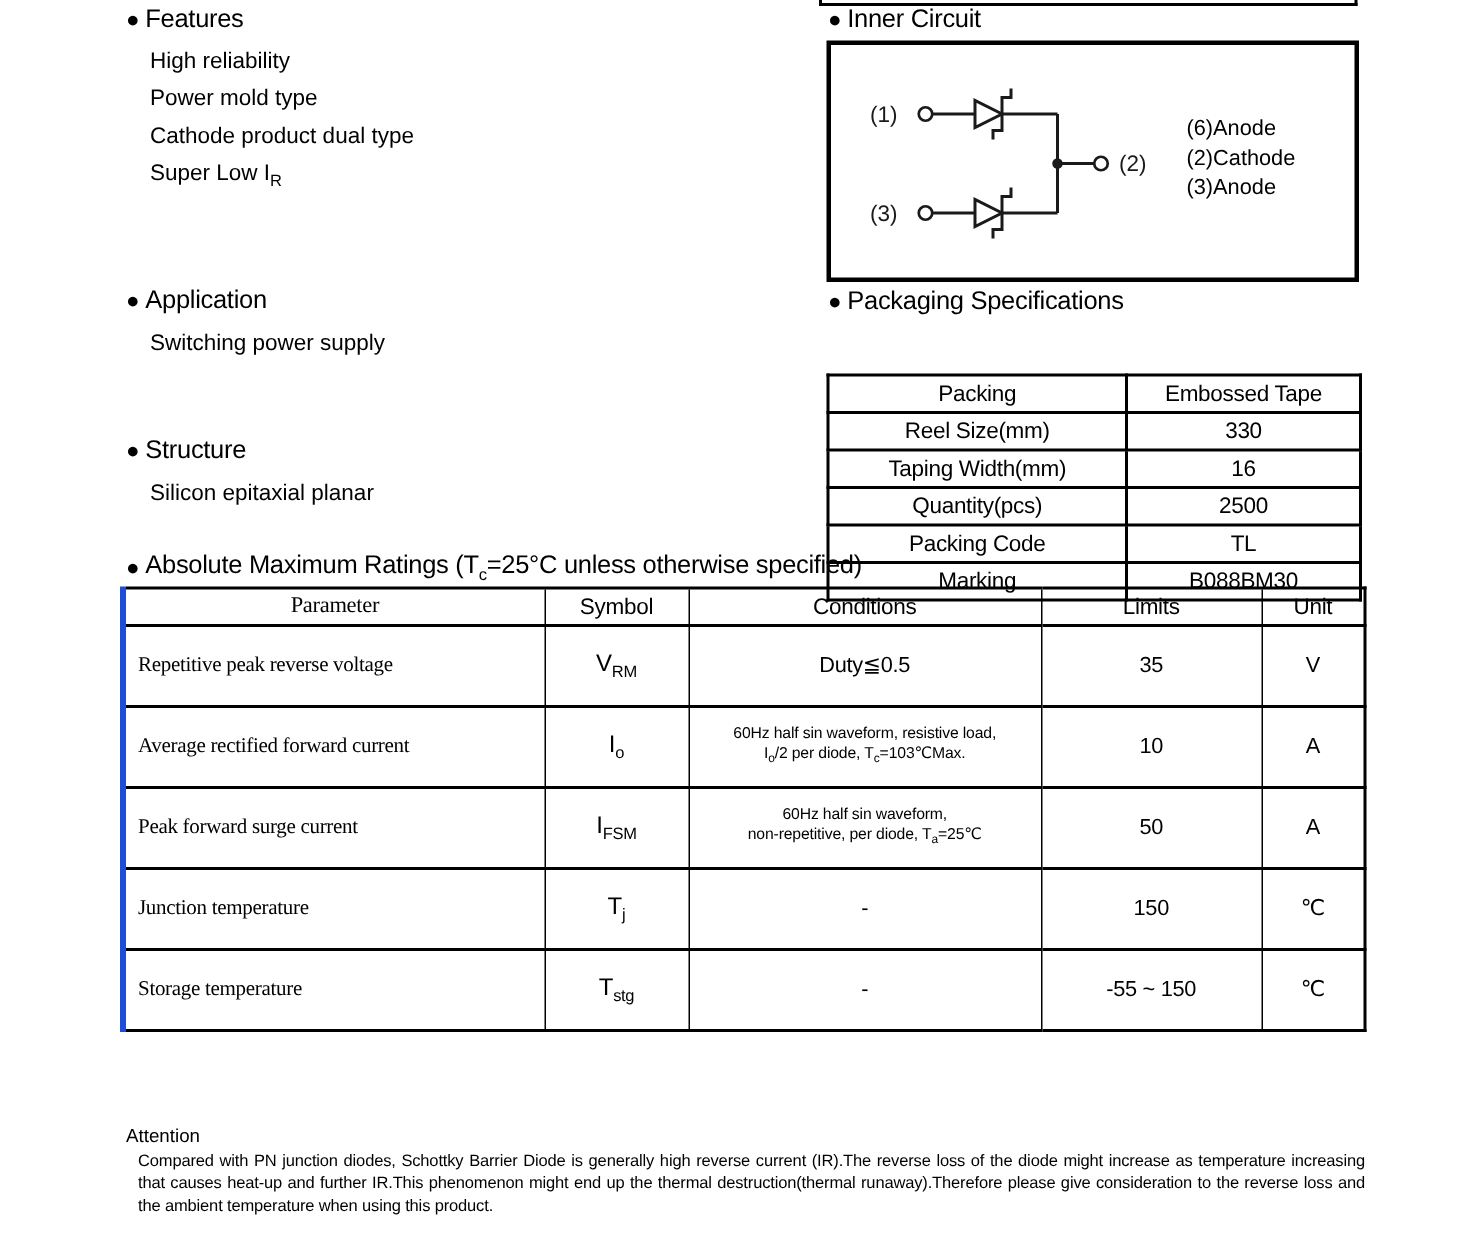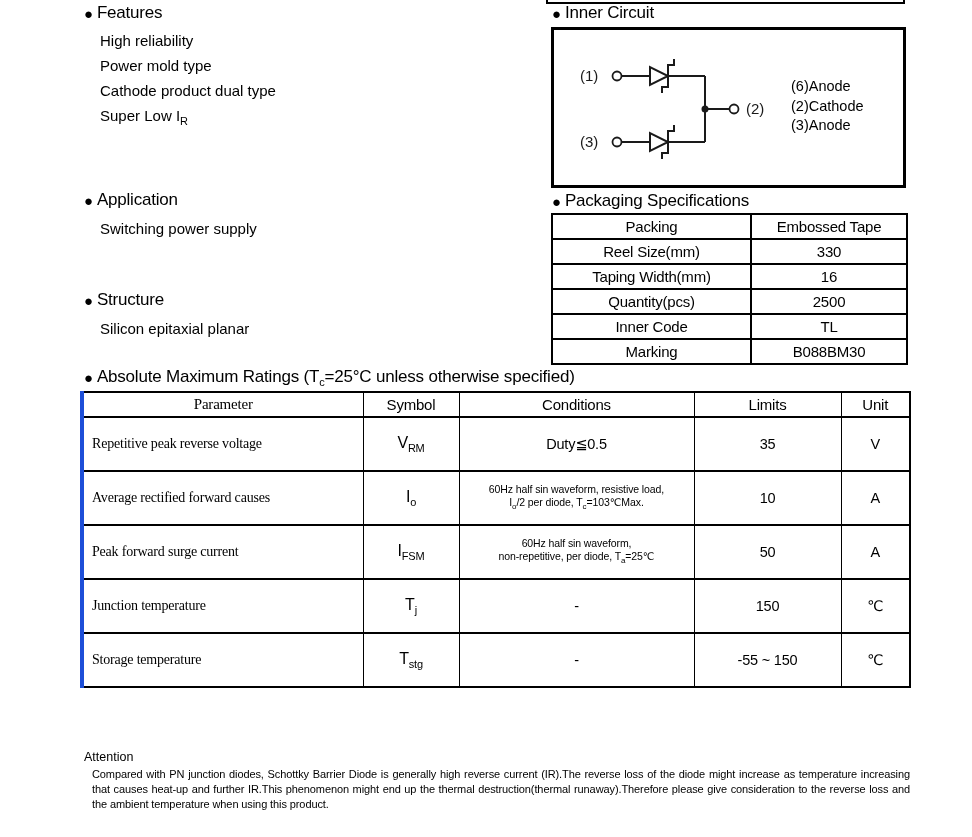--- a/index.html
+++ b/index.html
@@ -28,21 +28,21 @@
   .circuit-box svg { display:block; }
   .pin-label { font-size:15px; fill:#1a1a1a; font-family:"Liberation Sans","DejaVu Sans",sans-serif; }
   .legend { position:absolute; left:237px; top:47px; font-size:14.5px; line-height:19.5px; white-space:nowrap; }
 
   
   .pkg-table { left:551px; top:213px; border-collapse:collapse; table-layout:fixed; }
   .pkg-table td {
     border:2px solid #000; height:25px; text-align:center;
     font-size:15px; letter-spacing:-0.2px; padding:0 4px; white-space:nowrap;
   }
-  .pkg-table { border:2px solid #000; }
+  .pkg-table { border:2px solid #000;margin-top:36px; }
 
   
   .amr-table { left:80px; top:391px; border-collapse:collapse; table-layout:fixed; }
   .amr-table td {
     border-top:2px solid #000; border-bottom:2px solid #000;
     border-left:1px solid #000; border-right:1px solid #000;
     text-align:center; font-size:14.5px; letter-spacing:-0.2px; padding:0 3px;
   }
   .amr-table td:first-child { border-left:4px solid #1d4ed8;font-family:Liberation Serif, serif; }
   .amr-table td:last-child { border-right:2px solid #000;border-radius:12px; }
@@ -142,21 +142,21 @@
       </tr>
       <tr>
         <td>Taping Width(mm)</td>
         <td>16</td>
       </tr>
       <tr>
         <td>Quantity(pcs)</td>
         <td>2500</td>
       </tr>
       <tr>
-        <td>Inner Code</td>
+        <td>Packing Code</td>
         <td>TL</td>
       </tr>
       <tr>
         <td>Marking</td>
         <td>B088BM30</td>
       </tr>
     </tbody>
   </table>
 
   <div class="abs sec-title" style="left:84px; top:290px;">
@@ -187,21 +187,21 @@
         <td>Unit</td>
       </tr>
       <tr class="row">
         <td class="param">Repetitive peak reverse voltage</td>
         <td class="sym"><span>V</span><sub>RM</sub></td>
         <td>Duty≦0.5</td>
         <td>35</td>
         <td>V</td>
       </tr>
       <tr class="row">
-        <td class="param">Average rectified forward causes</td>
+        <td class="param">Average rectified forward current</td>
         <td class="sym"><span>I</span><sub>o</sub></td>
         <td class="cond-sm">
           <div>60Hz half sin waveform, resistive load,</div>
           <div><span>I</span><sub>o</sub><span>/2 per diode, T</span><sub>c</sub><span>=103℃Max.</span></div>
         </td>
         <td>10</td>
         <td>A</td>
       </tr>
       <tr class="row">
         <td class="param">Peak forward surge current</td>

